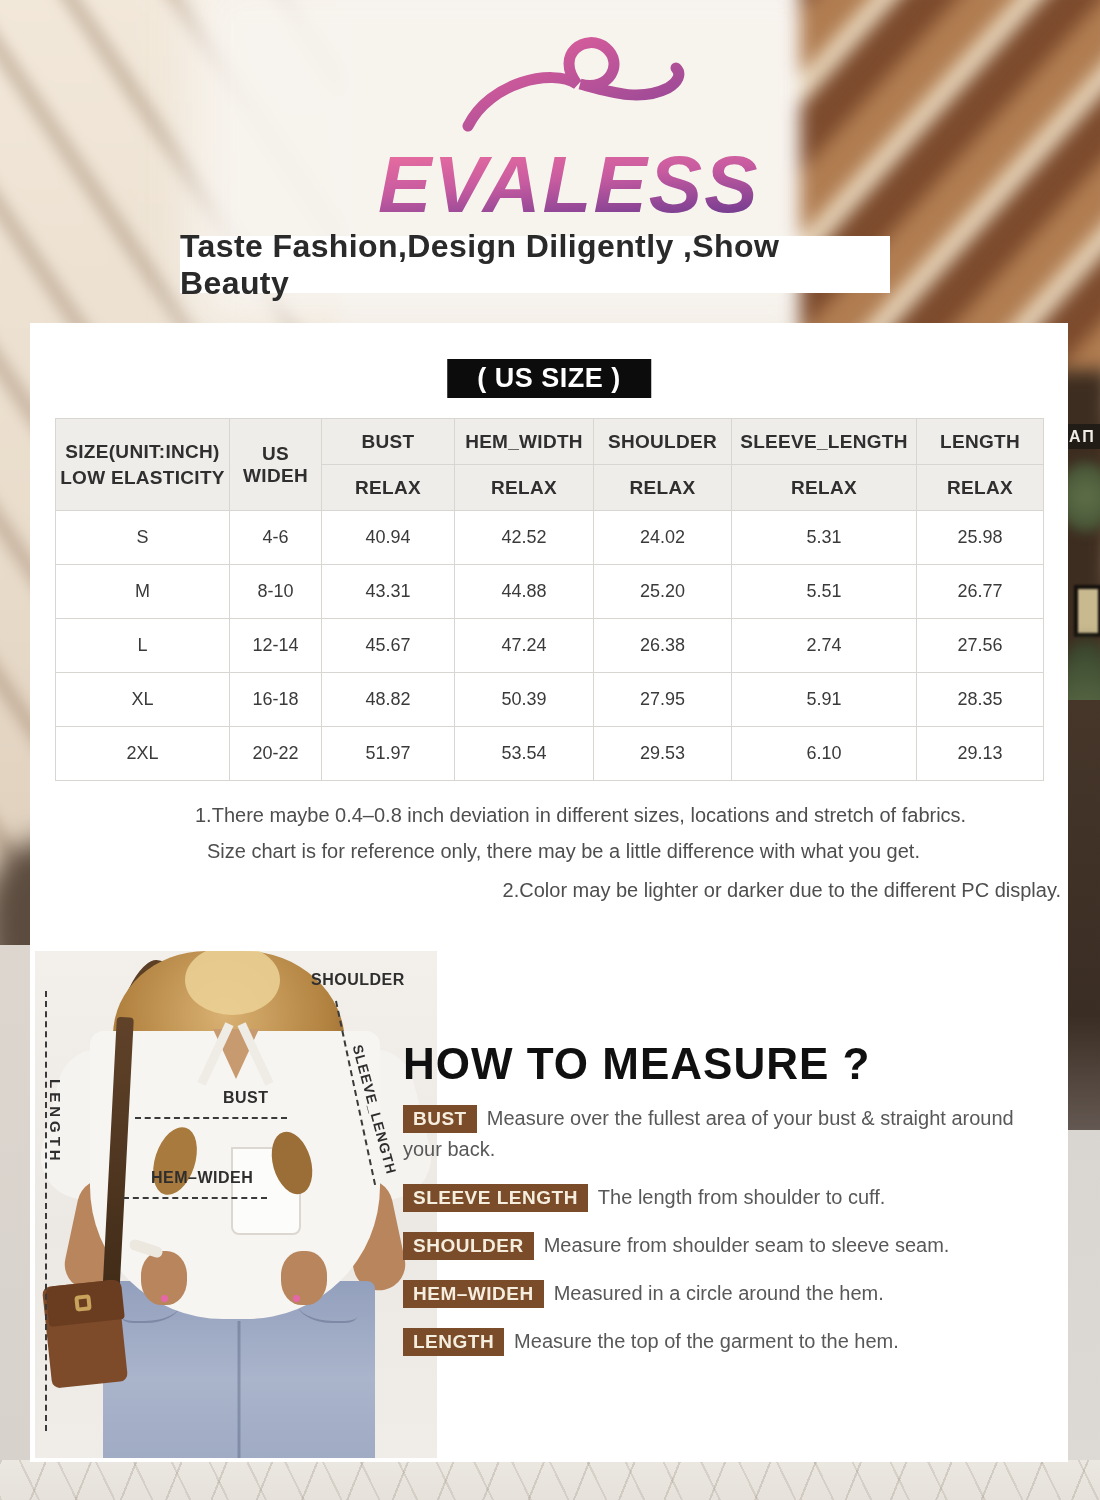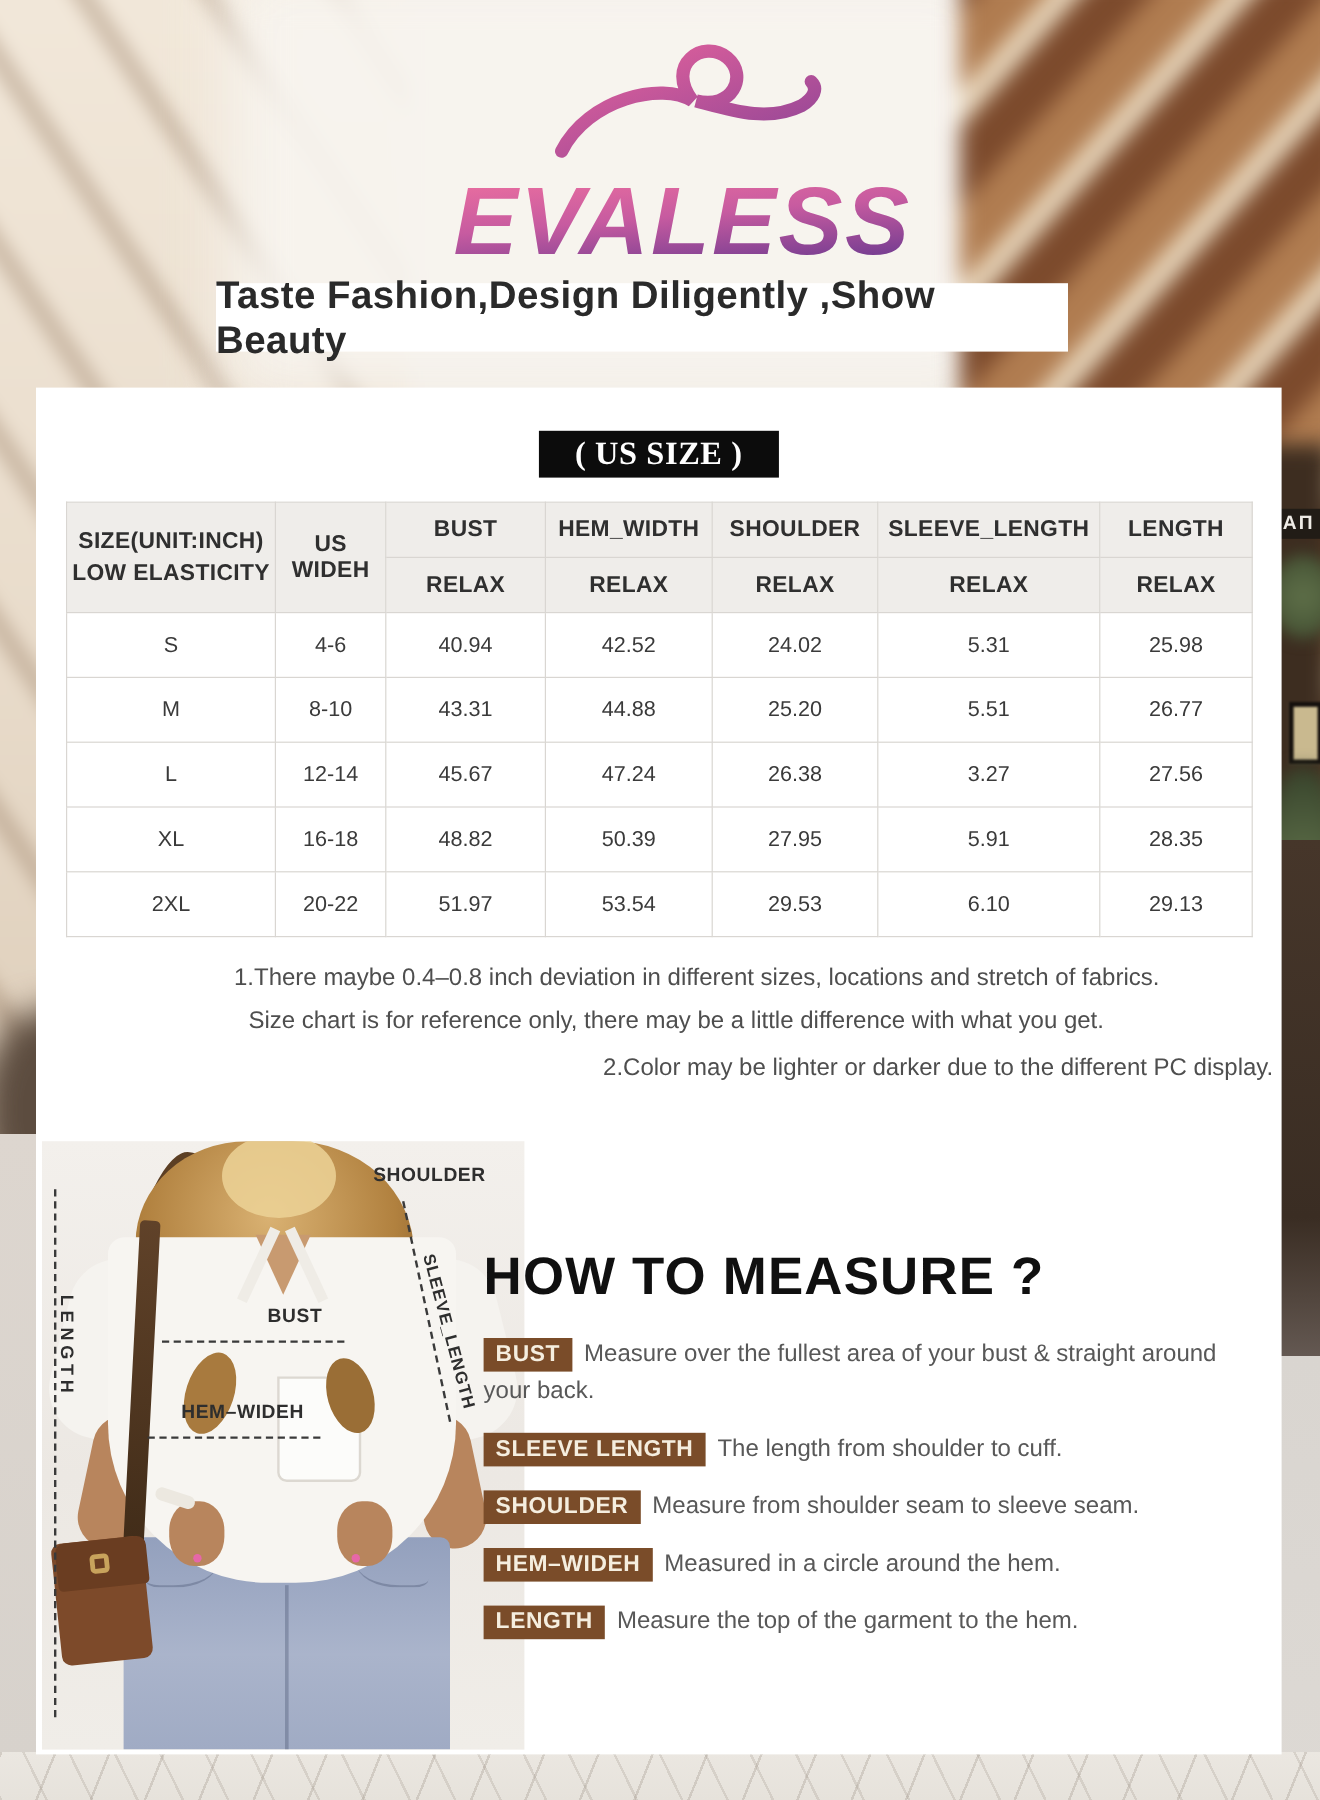--- a/index.html
+++ b/index.html
@@ -56,21 +56,21 @@
     display:flex;align-items:center;justify-content:center;
     font-size:32px;font-weight:bold;color:#2a2a2a;letter-spacing:.4px;
   }
 
   
   .panel{position:absolute;left:30px;top:323px;width:1038px;height:1139px;background:#ffffff;z-index:2;}
 
   .us-size-badge{
     position:absolute;left:50%;top:36px;transform:translateX(-50%);
     background:#0c0c0c;color:#ffffff;font-size:27px;font-weight:bold;
-    padding:4px 30px;letter-spacing:.5px;white-space:nowrap;font-family:Liberation Serif, serif;
+    padding:4px 30px;letter-spacing:.5px;white-space:nowrap;
   }
 
   
   table.size-table{
     position:absolute;left:25px;top:95px;width:988px;
     border-collapse:collapse;table-layout:fixed;
   }
   .size-table th,.size-table td{border:1px solid #d9d6d2;text-align:center;vertical-align:middle;}
   .size-table thead th{background:#efedea;color:#2f2f2f;font-size:19px;font-weight:bold;height:46px;letter-spacing:.3px;}
   .size-table thead th.corner{font-size:19px;line-height:26px;}
@@ -136,21 +136,21 @@
   .shoulder-line{left:300px;top:50px;height:188px;width:0;border-left:2px dashed #3a3a3a;transform:rotate(-12deg);transform-origin:top center;}
   .sleeve-label{left:330px;top:92px;font-size:14px;letter-spacing:1px;transform:rotate(75deg);transform-origin:left top;white-space:nowrap;}
   .bust-label{left:188px;top:138px;}
   .bust-line{left:100px;top:166px;width:152px;height:0;border-top:2px dashed #3a3a3a;}
   .hem-label{left:116px;top:218px;}
   .hem-line{left:88px;top:246px;width:144px;height:0;border-top:2px dashed #3a3a3a;}
 
   
   .howto{position:absolute;left:373px;top:716px;width:632px;}
   .howto-title{font-size:44px;font-weight:bold;color:#101010;letter-spacing:1px;}
-  .measure-list{margin-top:24px;}
+  .measure-list{margin-top:14px;}
   .measure-item{width:612px;font-size:20px;color:#585858;line-height:31px;margin-bottom:17px;}
   .measure-badge{
     display:inline;background:#7a4c29;color:#f5eedf;font-weight:bold;font-size:19px;
     padding:3px 10px 4px 10px;margin-right:10px;letter-spacing:.5px;
   }
 </style>
 </head>
 <body>
 
 <div class="page">
@@ -246,21 +246,21 @@
             <td>25.20</td>
             <td>5.51</td>
             <td>26.77</td>
           </tr>
           <tr>
             <td>L</td>
             <td>12-14</td>
             <td>45.67</td>
             <td>47.24</td>
             <td>26.38</td>
-            <td>3.27</td>
+            <td>2.74</td>
             <td>27.56</td>
           </tr>
           <tr>
             <td>XL</td>
             <td>16-18</td>
             <td>48.82</td>
             <td>50.39</td>
             <td>27.95</td>
             <td>5.91</td>
             <td>28.35</td>

